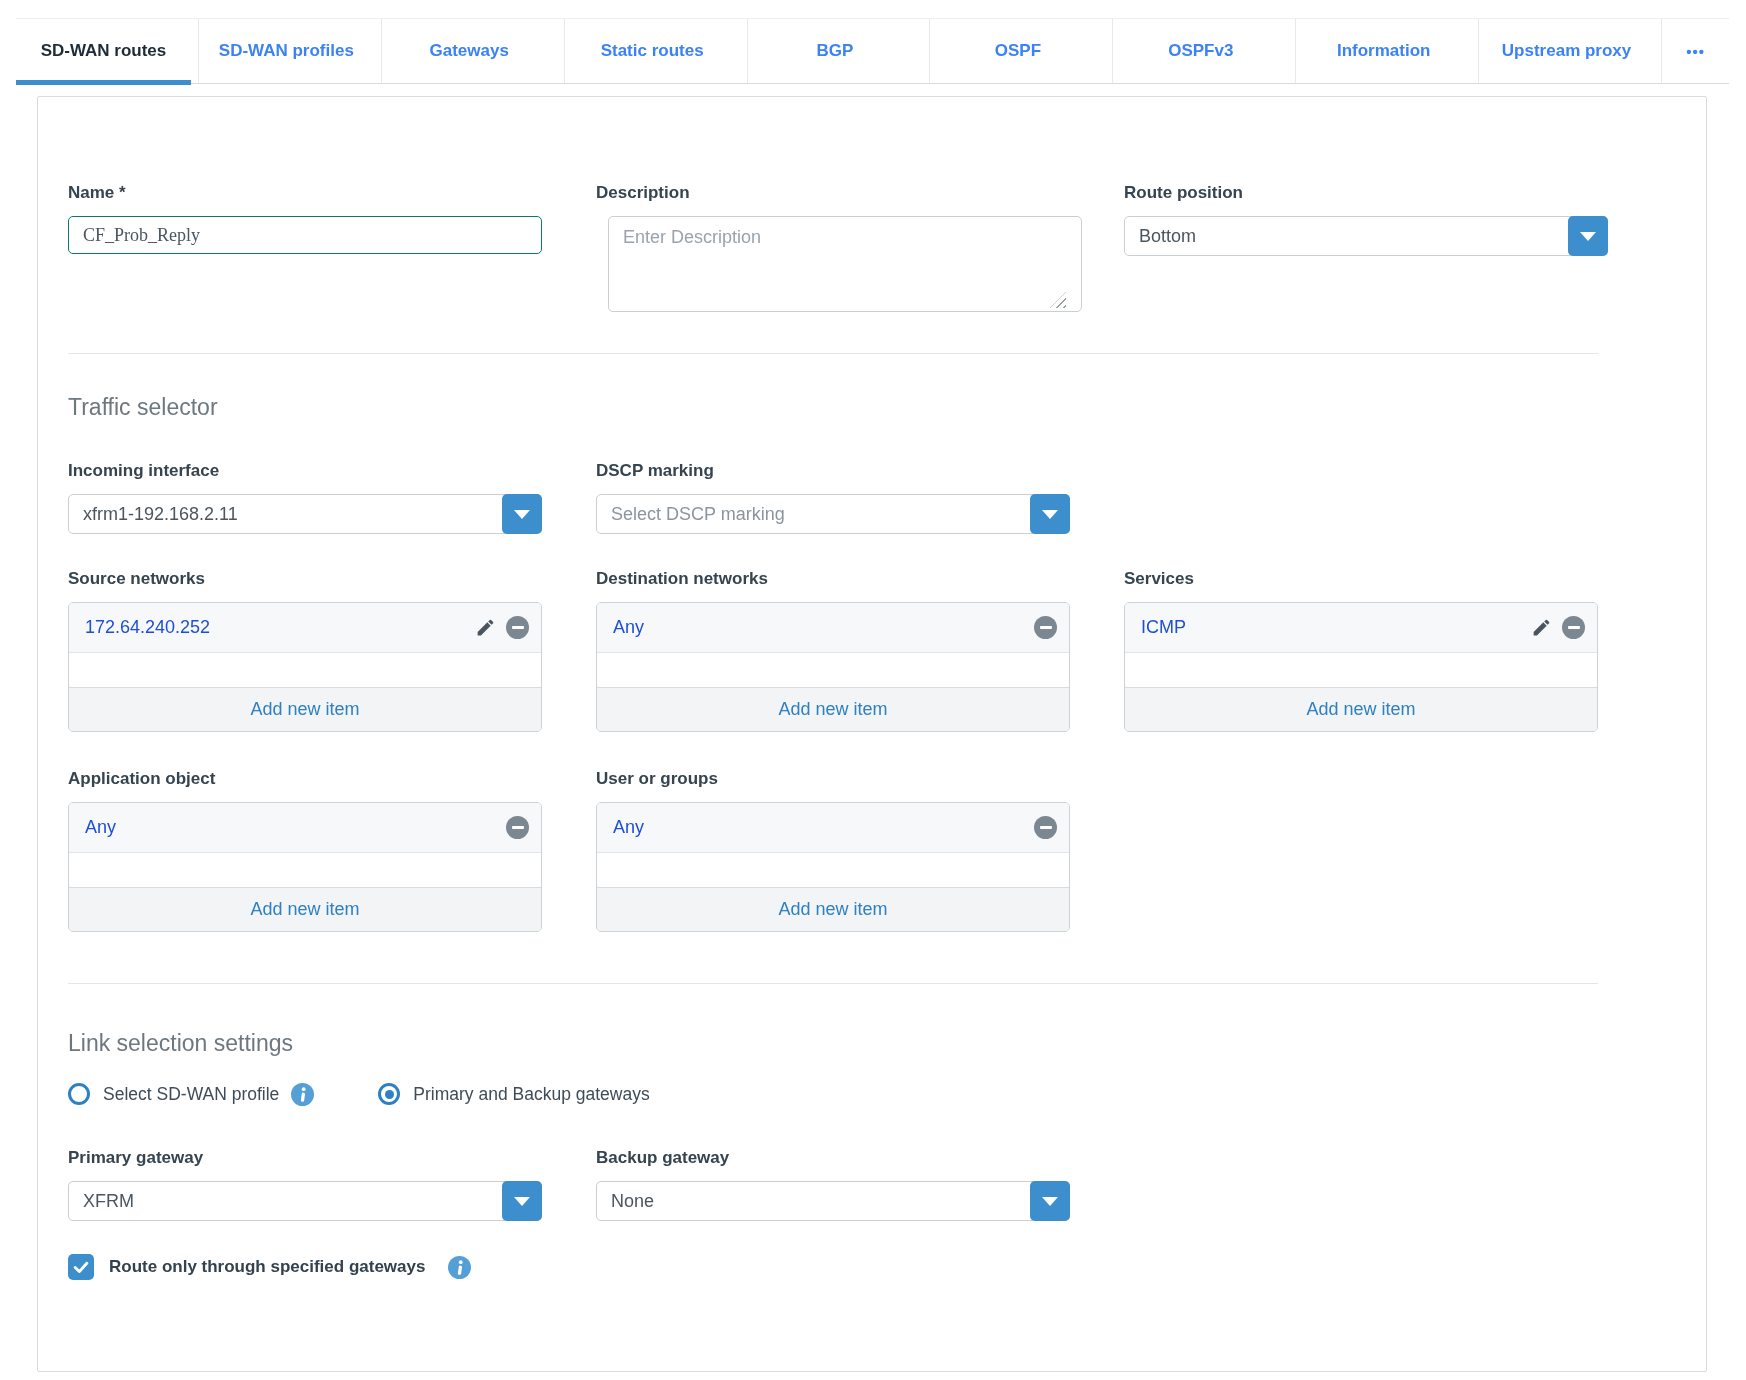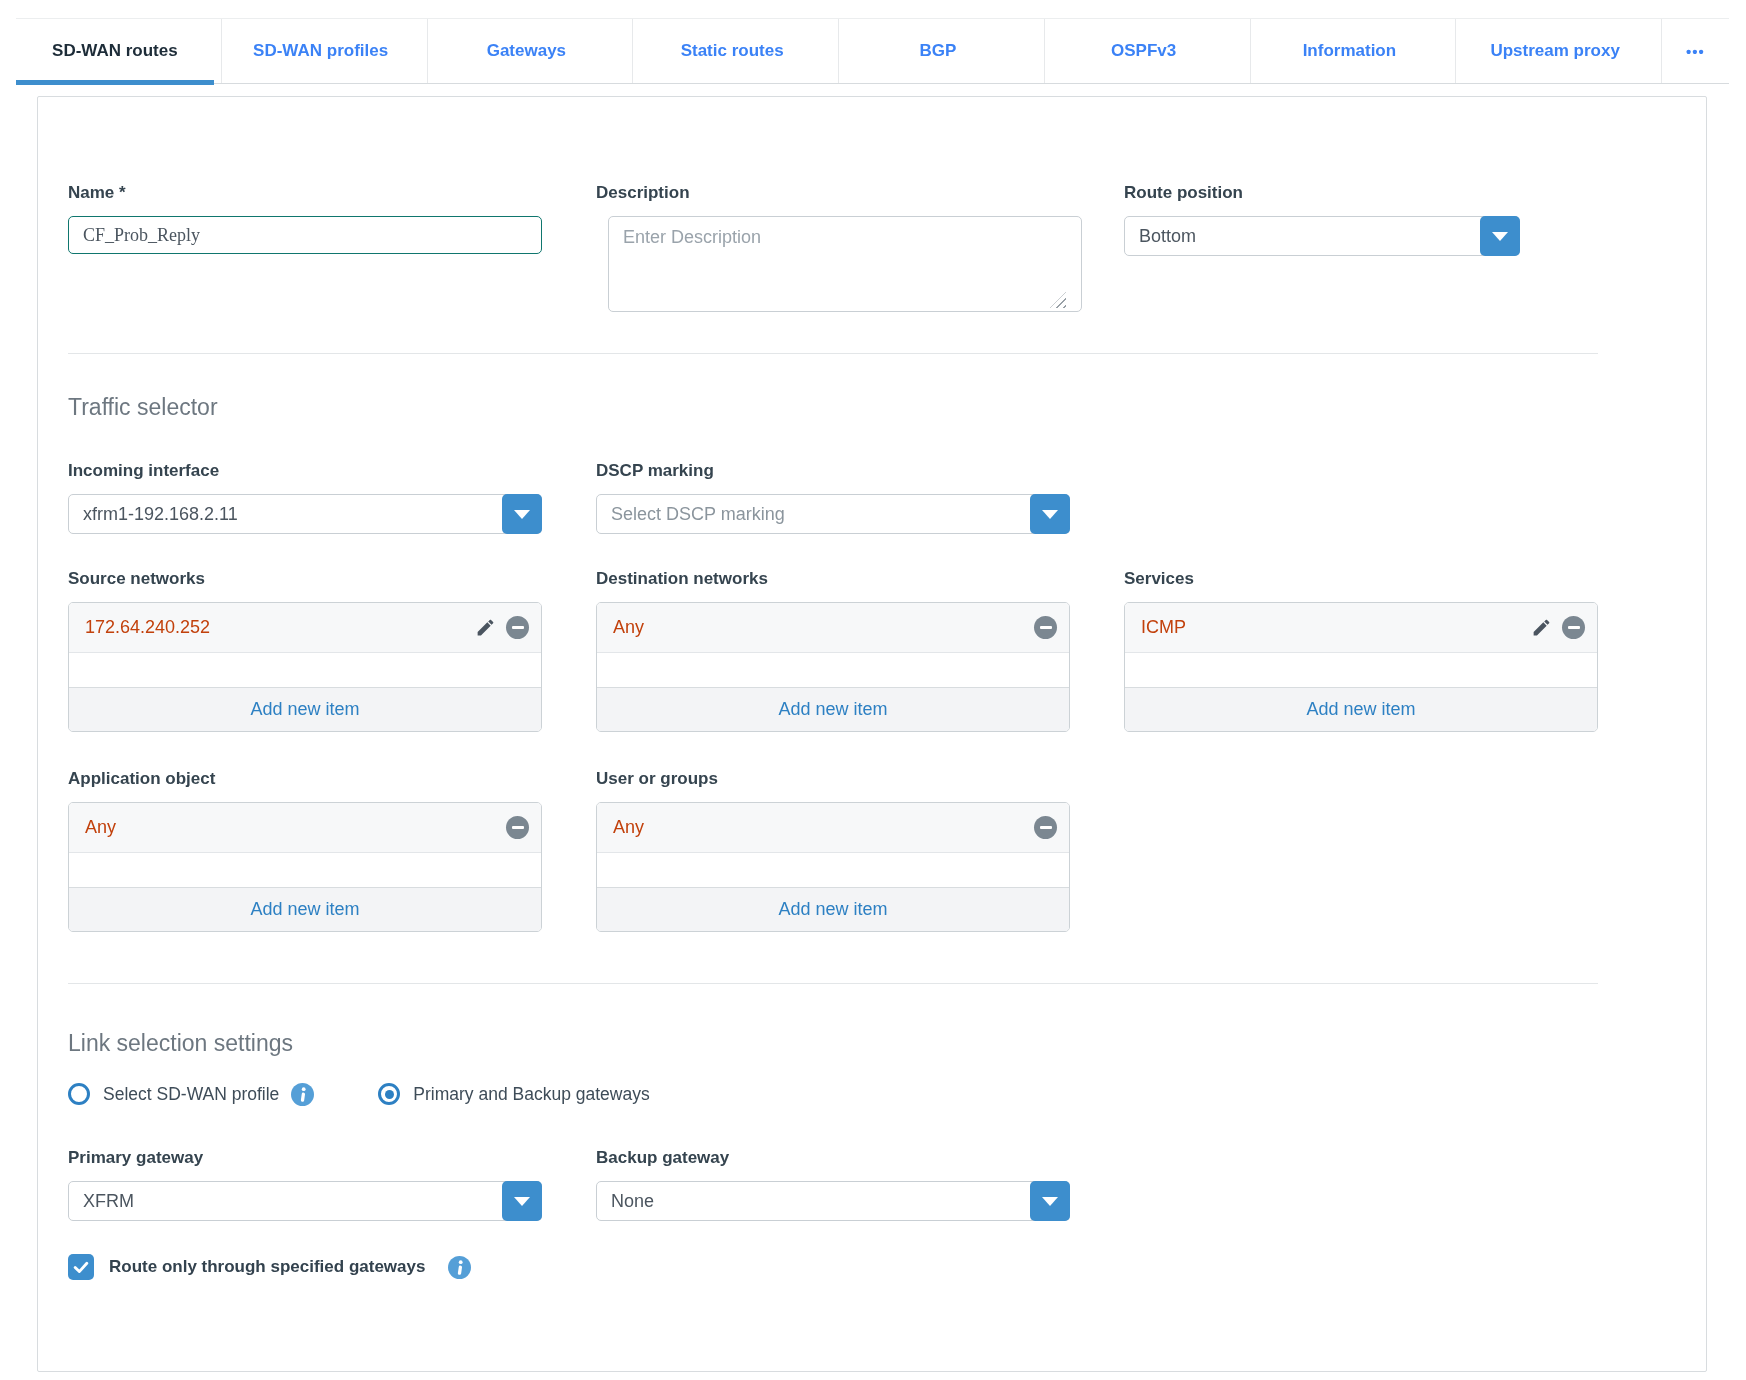--- a/index.html
+++ b/index.html
@@ -36,32 +36,32 @@
   .textarea { width:474px; height:96px; border:1px solid #c9cfd4; border-radius:5px;
     padding:10px 14px; font-size:18px; color:#4b555f; font-family:inherit; resize:none; outline:none; display:block; }
   .textarea::placeholder { color:#9aa3ab; }
   .resize-handle { position:absolute; right:4px; bottom:4px; width:16px; height:16px;
     clip-path:polygon(100% 0,100% 100%,0 100%);
     background:repeating-linear-gradient(135deg,#98a0a6 0 1.6px,transparent 1.6px 5px); }
 
   
   .select { position:relative; width:474px; height:40px; border:1px solid #c9cfd4; border-radius:5px;
     background:#fff; display:flex; align-items:center; padding:0 52px 0 14px; cursor:pointer; }
-  .select.w440 { width:396px; }
+  .select.w440 { width:484px; }
   .select-value { font-size:18px; color:#4b555f; white-space:nowrap; overflow:hidden; }
   .select-value.ph { color:#8b959d; }
   .select-btn { position:absolute; top:-1px; right:-1px; bottom:-1px; width:40px; background:#3d8ecd;
     border-radius:5px; display:flex; align-items:center; justify-content:center; }
   .tri { width:0; height:0; border-left:8px solid transparent; border-right:8px solid transparent; border-top:9px solid #fff; }
 
   
   .listbox { width:474px; border:1px solid #ccd2d6; border-radius:5px; overflow:hidden; background:#fff; }
   .lb-item { height:50px; background:#f7f8f9; border-bottom:1px solid #e3e6e9;
     display:flex; align-items:center; padding:0 12px 0 16px; }
-  .lb-text { font-size:18px; color:#c2410c; flex:1 1 auto; }
+  .lb-text { font-size:18px; color:#1d4ed8; flex:1 1 auto; }
   .lb-icons { display:flex; align-items:center; gap:10px; }
   .icon-edit { width:22px; height:22px; display:flex; align-items:center; justify-content:center; cursor:pointer; }
   .icon-minus { width:23px; height:23px; border-radius:50%; background:#7b8791; display:flex;
     align-items:center; justify-content:center; cursor:pointer; }
   .minus-bar { width:12px; height:3px; background:#fff; border-radius:1px; }
   .lb-body { height:34px; background:#fff; }
   .lb-add { height:44px; background:#f3f4f6; border-top:1px solid #d8dcdf; display:flex;
     align-items:center; justify-content:center; font-size:18px; color:#2d80c3; cursor:pointer; }
 
   
@@ -82,20 +82,21 @@
 </style>
 </head>
 <body>
 
 <div class="tabbar">
   <div class="tab active">SD-WAN routes</div>
   <div class="tab">SD-WAN profiles</div>
   <div class="tab">Gateways</div>
   <div class="tab">Static routes</div>
   <div class="tab">BGP</div>
+  <div class="tab">OSPF</div>
   <div class="tab">OSPFv3</div>
   <div class="tab">Information</div>
   <div class="tab">Upstream proxy</div>
   <div class="tab more">•••</div>
 </div>
 
 <div class="panel">
   <div class="content">
 
     <div class="grid">

